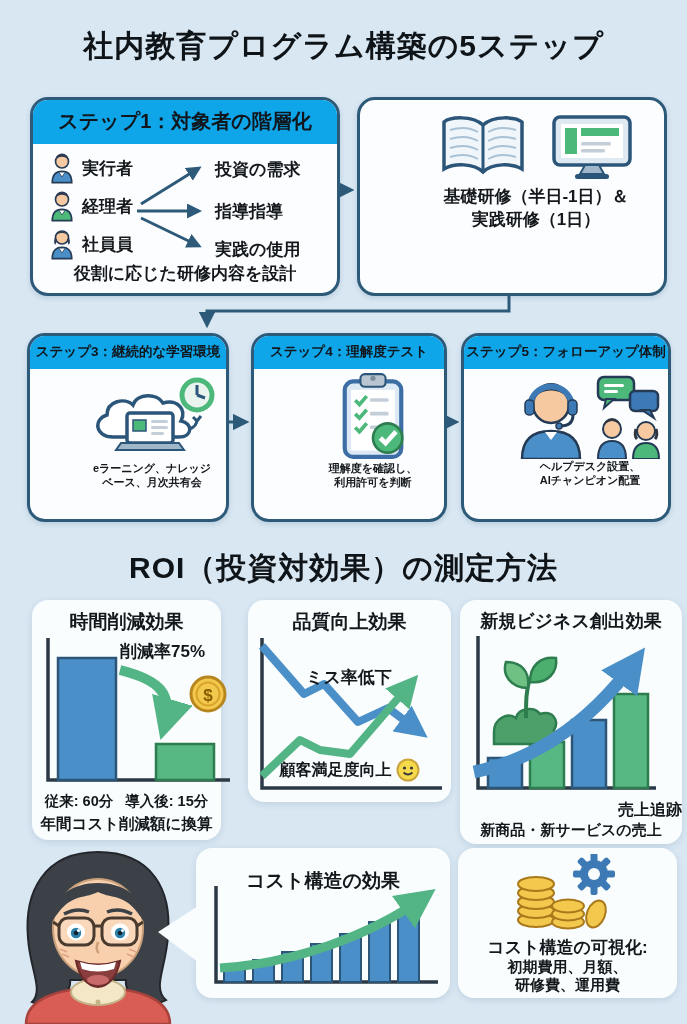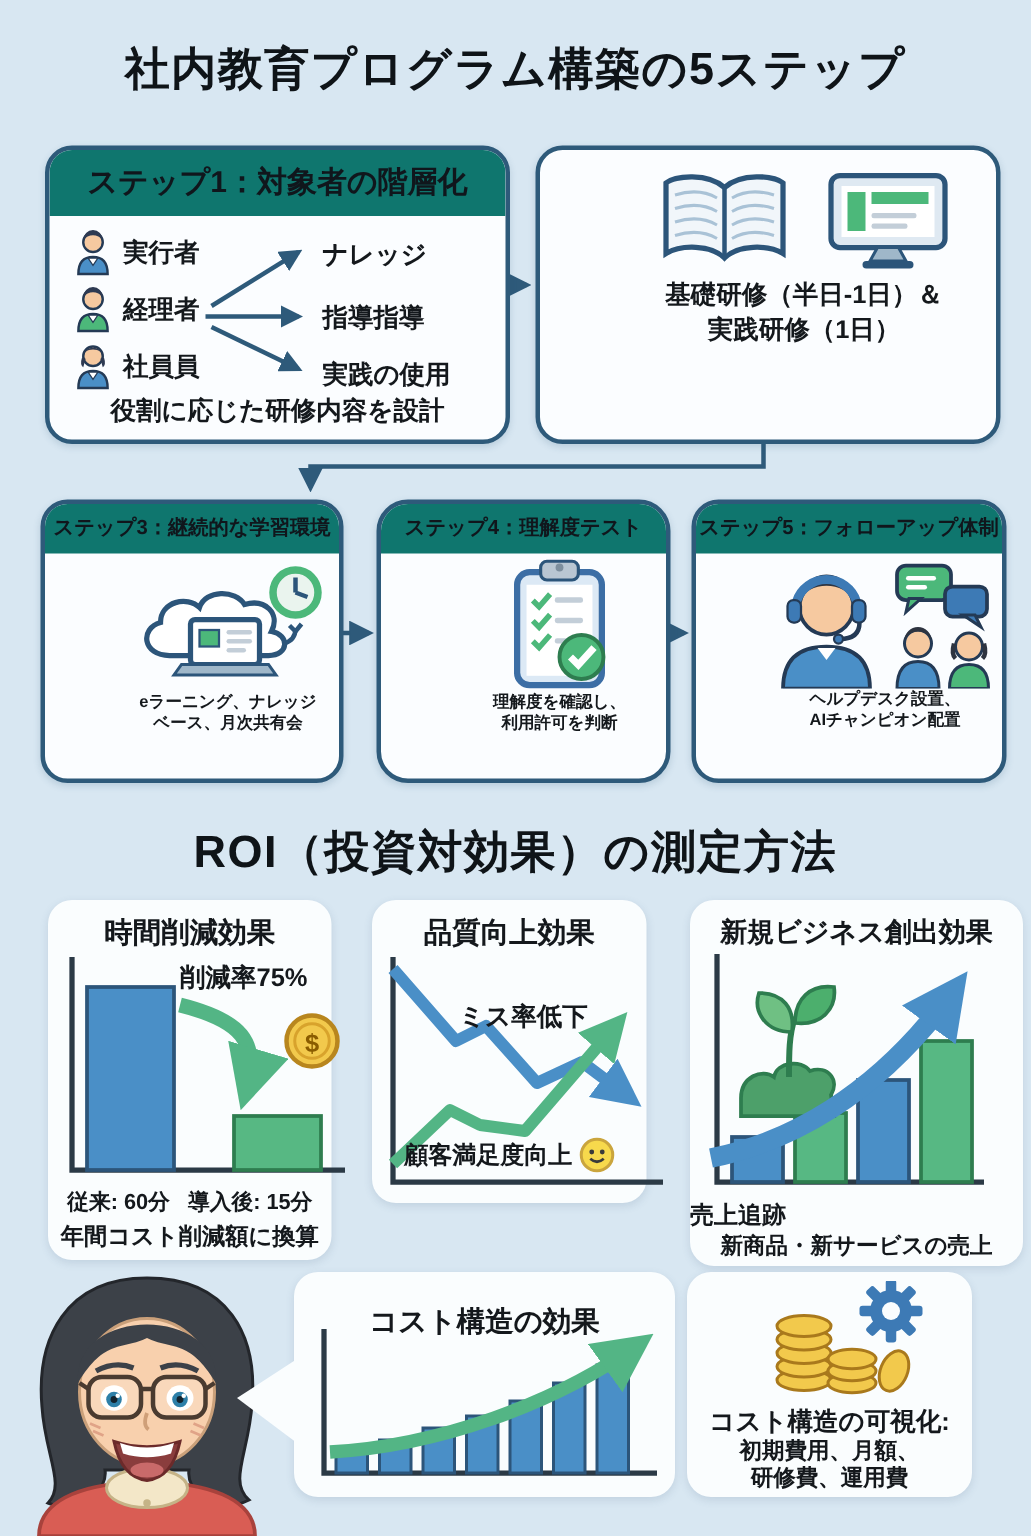--- a/index.html
+++ b/index.html
@@ -14,21 +14,21 @@
     left:0;right:0;text-align:center;
     font-size:30px;font-weight:bold;letter-spacing:1px;color:#0f1418;
   }
   
   .stepbox{
     position:absolute;background:#fbfdff;border:3px solid #2e5a7a;
     border-radius:18px;overflow:hidden;
     box-shadow:0 2px 5px rgba(46,90,122,.18);
   }
   .stepbox .hdr{
-    background:#0f766e;text-align:center;font-weight:bold;color:#10161c;
+    background:#0ea5e9;text-align:center;font-weight:bold;color:#10161c;
     padding:8px 2px 9px;white-space:nowrap;
   }
   .row1 .hdr{font-size:20px;}
   .row2 .hdr{font-size:13.5px;padding:7px 2px 8px;}
   .stepbody{position:relative;}
   .role-row{position:absolute;display:flex;align-items:center;gap:7px;font-size:17px;font-weight:bold;}
   .result{position:absolute;font-size:17px;font-weight:bold;white-space:nowrap;}
   .step-footer{position:absolute;left:0;right:0;bottom:9px;text-align:center;font-size:17px;font-weight:bold;}
   .centercol{display:flex;flex-direction:column;align-items:center;padding-left:48px;}
   .bline{font-weight:bold;text-align:center;line-height:1.35;}
@@ -98,21 +98,21 @@
     <svg class="abs" style="left:100px;top:10px;" width="78" height="98">
       <defs>
         <marker id="arrS1" viewBox="0 0 10 10" refX="8" refY="5" markerWidth="5" markerHeight="5" orient="auto-start-reverse">
           <path d="M0,0 L10,5 L0,10 z" fill="#2e5a7a"></path>
         </marker>
       </defs>
       <path d="M8,50 L66,14" stroke="#2e5a7a" stroke-width="3" fill="none" marker-end="url(#arrS1)"></path>
       <path d="M4,57 L66,57" stroke="#2e5a7a" stroke-width="3" fill="none" marker-end="url(#arrS1)"></path>
       <path d="M8,64 L66,92" stroke="#2e5a7a" stroke-width="3" fill="none" marker-end="url(#arrS1)"></path>
     </svg>
-    <div class="result" style="left:182px;top:14px;">ナレッジ</div>
+    <div class="result" style="left:182px;top:14px;">投資の需求</div>
     <div class="result" style="left:182px;top:56px;">指導指導</div>
     <div class="result" style="left:182px;top:94px;">実践の使用</div>
     <div class="step-footer">役割に応じた研修内容を設計</div>
   </div>
 </div>
 
 <div class="stepbox row1" style="left:357px;top:97px;width:304px;height:193px;">
   <div class="stepbody centercol" style="height:150px;padding-top:8px;">
     <div style="display:flex;align-items:center;gap:18px;height:78px;">
       <svg width="94" height="68" viewBox="0 0 94 68">
@@ -150,21 +150,21 @@
       <rect x="66" y="59" width="13" height="3" rx="1.5" fill="#c3ced8"></rect>
       <path d="M36,70 L94,70 L99,77 L31,77 Z" fill="#9fb7c9" stroke="#2c557a" stroke-width="2"></path>
       <path d="M104,56 q8,-2 8,-10" stroke="#2c557a" stroke-width="3" fill="none"></path>
       <path d="M108,44 l4,4 l4,-5" stroke="#2c557a" stroke-width="3" fill="none"></path>
     </svg>
     <div class="bline">eラーニング、ナレッジ</div>
     <div class="bline">ベース、月次共有会</div>
   </div>
 </div>
 
-<div class="stepbox row2" style="left:251px;top:333px;width:190px;height:183px;border-radius:21px;">
+<div class="stepbox row2" style="left:251px;top:333px;width:190px;height:183px;">
   <div class="hdr">ステップ4：理解度テスト</div>
   <div class="stepbody centercol" style="height:148px;padding-top:2px;">
     <svg width="70" height="90" viewBox="0 0 66 86">
       <rect x="6" y="10" width="54" height="72" rx="8" fill="#dce9f5" stroke="#3c6ea5" stroke-width="4"></rect>
       <rect x="12" y="18" width="42" height="58" fill="#ffffff"></rect>
       <rect x="21" y="3" width="24" height="12" rx="4" fill="#b9c6d2" stroke="#2c557a" stroke-width="2"></rect>
       <circle cx="33" cy="7" r="2.5" fill="#7d8e9d"></circle>
       <path d="M16,28 l4,4 l7,-8" stroke="#4cb87a" stroke-width="3.5" fill="none"></path>
       <rect x="30" y="26" width="18" height="3.5" rx="1.5" fill="#c3ced8"></rect>
       <path d="M16,41 l4,4 l7,-8" stroke="#4cb87a" stroke-width="3.5" fill="none"></path>
@@ -234,21 +234,21 @@
     <rect x="124" y="112" width="58" height="36" fill="#57b883" stroke="#2e7d4f" stroke-width="2.5"></rect>
   </svg>
   <div class="minitext" style="top:40px;left:88px;font-size:17px;">削減率75%</div>
   <div class="abs" style="top:192px;left:0;right:0;display:flex;justify-content:center;gap:12px;">
     <span style="font-weight:bold;font-size:14.5px;">従来: 60分</span>
     <span style="font-weight:bold;font-size:14.5px;">導入後: 15分</span>
   </div>
   <div class="minitext" style="top:214px;left:0;right:0;text-align:center;font-size:15.5px;">年間コスト削減額に換算</div>
 </div>
 
-<div class="card" style="left:248px;top:600px;width:183px;height:202px;">
+<div class="card" style="left:248px;top:600px;width:203px;height:202px;">
   <div class="card-title" style="top:9px;">品質向上効果</div>
   <svg class="abs" style="left:0;top:34px;" width="203" height="164" viewBox="0 0 203 164">
     <defs>
       <marker id="arrB2" viewBox="0 0 10 10" refX="7" refY="5" markerWidth="4" markerHeight="4" orient="auto">
         <path d="M0,0 L10,5 L0,10 z" fill="#4a8fc7"></path>
       </marker>
       <marker id="arrG2" viewBox="0 0 10 10" refX="7" refY="5" markerWidth="4" markerHeight="4" orient="auto">
         <path d="M0,0 L10,5 L0,10 z" fill="#53b585"></path>
       </marker>
     </defs>
@@ -282,21 +282,21 @@
     <rect x="112" y="88" width="34" height="68" fill="#4a8fc7" stroke="#2c557a" stroke-width="2.5"></rect>
     <rect x="154" y="62" width="34" height="94" fill="#57b883" stroke="#2e7d4f" stroke-width="2.5"></rect>
     <g>
       <path d="M34,100 C34,86 48,80 56,86 C58,76 74,74 80,82 C92,78 100,88 94,98 L96,112 L34,112 Z" fill="#4da06a" stroke="#2e7d4f" stroke-width="2.5"></path>
       <path d="M66,86 C66,70 66,58 70,46" stroke="#2e7d4f" stroke-width="4" fill="none"></path>
       <path d="M68,56 C50,56 42,42 46,30 C62,30 70,40 68,56 Z" fill="#6fc083" stroke="#2e7d4f" stroke-width="2.5"></path>
       <path d="M70,50 C88,52 98,40 96,26 C80,24 70,34 70,50 Z" fill="#4caf6d" stroke="#2e7d4f" stroke-width="2.5"></path>
     </g>
     <path d="M14,140 C64,130 124,100 176,28" stroke="#4a8fc7" stroke-width="13" fill="none" marker-end="url(#arrB3)"></path>
   </svg>
-  <div class="minitext" style="top:200px;left:0;right:0;text-align:left;font-size:16px;">売上追跡</div>
+  <div class="minitext" style="top:200px;left:0;right:0;text-align:right;font-size:16px;">売上追跡</div>
   <div class="minitext" style="top:221px;left:0;right:0;text-align:center;font-size:15px;">新商品・新サービスの売上</div>
 </div>
 
 <svg class="abs" style="left:2px;top:842px;" width="192" height="182" viewBox="0 0 192 182">
   <path d="M96,10 C42,10 22,50 26,96 C28,128 42,148 30,160 C54,170 70,150 68,138 L124,138 C122,152 140,170 164,158 C150,146 164,126 166,94 C170,48 150,10 96,10 Z" fill="#3c4148" stroke="#23262b" stroke-width="2"></path>
   <rect x="82" y="124" width="28" height="26" fill="#f2c39b" stroke="#d8a87e" stroke-width="1.5"></rect>
   <path d="M24,182 C24,156 58,146 96,146 C134,146 168,156 168,182 Z" fill="#d95d54" stroke="#a8423c" stroke-width="2.5"></path>
   <ellipse cx="96" cy="150" rx="27" ry="13" fill="#f3e7c8" stroke="#c5b387" stroke-width="2"></ellipse>
   <circle cx="96" cy="160" r="2.5" fill="#c5b387"></circle>
   <ellipse cx="96" cy="86" rx="45" ry="49" fill="#f8d0ad" stroke="#caa07a" stroke-width="2"></ellipse>
@@ -335,21 +335,21 @@
     <rect x="57" y="76" width="21" height="22" fill="#4a8fc7" stroke="#2c557a" stroke-width="2"></rect>
     <rect x="86" y="68" width="21" height="30" fill="#4a8fc7" stroke="#2c557a" stroke-width="2"></rect>
     <rect x="115" y="60" width="21" height="38" fill="#4a8fc7" stroke="#2c557a" stroke-width="2"></rect>
     <rect x="144" y="50" width="21" height="48" fill="#4a8fc7" stroke="#2c557a" stroke-width="2"></rect>
     <rect x="173" y="38" width="21" height="60" fill="#4a8fc7" stroke="#2c557a" stroke-width="2"></rect>
     <rect x="202" y="26" width="21" height="72" fill="#4a8fc7" stroke="#2c557a" stroke-width="2"></rect>
     <path d="M24,84 C96,80 174,52 230,12" stroke="#53b585" stroke-width="9" fill="none" marker-end="url(#arrG4)"></path>
   </svg>
 </div>
 
-<div class="card" style="left:458px;top:848px;width:190px;height:150px;">
+<div class="card" style="left:458px;top:848px;width:219px;height:150px;">
   <svg class="abs" style="left:44px;top:6px;" width="120" height="78" viewBox="0 0 120 78">
     <g>
       <g transform="translate(92,20)">
         <rect x="-3.5" y="-21" width="7" height="10" rx="2" fill="#3d7ab5"></rect>
         <rect x="-3.5" y="11" width="7" height="10" rx="2" fill="#3d7ab5"></rect>
         <rect x="-21" y="-3.5" width="10" height="7" rx="2" fill="#3d7ab5"></rect>
         <rect x="11" y="-3.5" width="10" height="7" rx="2" fill="#3d7ab5"></rect>
         <rect x="-3.5" y="-21" width="7" height="10" rx="2" fill="#3d7ab5" transform="rotate(45)"></rect>
         <rect x="-3.5" y="11" width="7" height="10" rx="2" fill="#3d7ab5" transform="rotate(45)"></rect>
         <rect x="-21" y="-3.5" width="10" height="7" rx="2" fill="#3d7ab5" transform="rotate(45)"></rect>

